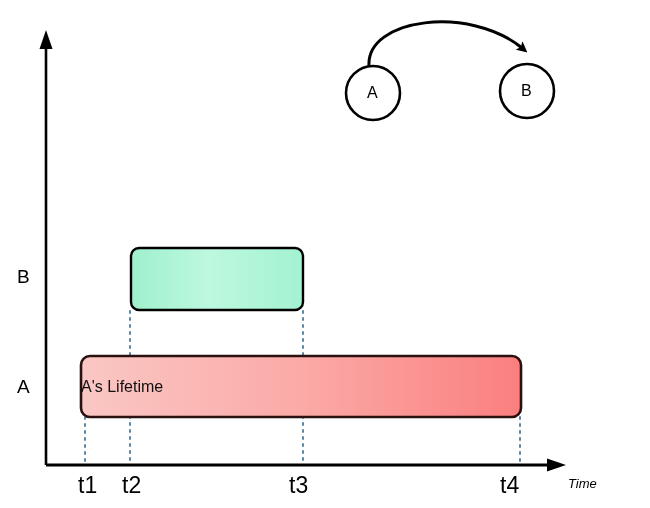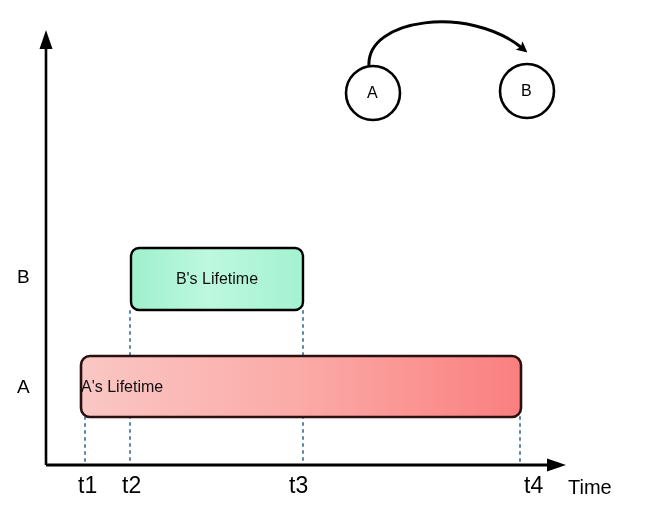--- a/index.html
+++ b/index.html
@@ -25,33 +25,34 @@
     height: 508px;
   }
   .txt {
     position: absolute;
     font-family: "Liberation Sans", sans-serif;
     color: #000000;
     white-space: nowrap;
     user-select: none;
   }
   .axis-title {
-    font-size: 20px;
+    font-size: 13px;
+    font-style: italic;
   }
   #time-axis-label {
     left: 568px;
     top: 476px;
   }
   .tick-label {
     font-size: 23px;
   }
   #tick-t1 { left: 78px; top: 472px; }
   #tick-t2 { left: 122px; top: 472px; text-align: center; }
   #tick-t3 { left: 289px; top: 472px; }
-  #tick-t4 { left: 524px; top: 472px; }
+  #tick-t4 { left: 500px; top: 472px; }
   .obj-label {
     font-size: 19px;
   }
   #obj-label-b { left: 17px; top: 266px; }
   #obj-label-a { left: 17px; top: 376px; }
   .node-letter {
     font-size: 16px;
   }
   #node-a-letter { left: 367px; top: 84px; }
   #node-b-letter { left: 521px; top: 82px; }
@@ -136,16 +137,15 @@
   <div class="txt tick-label" id="tick-t2">t2</div>
   <div class="txt tick-label" id="tick-t3">t3</div>
   <div class="txt tick-label" id="tick-t4">t4</div>
 
   <div class="txt obj-label" id="obj-label-b">B</div>
   <div class="txt obj-label" id="obj-label-a">A</div>
 
   <div class="txt node-letter" id="node-a-letter">A</div>
   <div class="txt node-letter" id="node-b-letter">B</div>
 
-  <div class="txt lifetime-label" id="lifetime-b-label">B's Lifetime</div>
   <div class="txt lifetime-label" id="lifetime-a-label">A's Lifetime</div>
 
 </div>
 
 </body></html>

